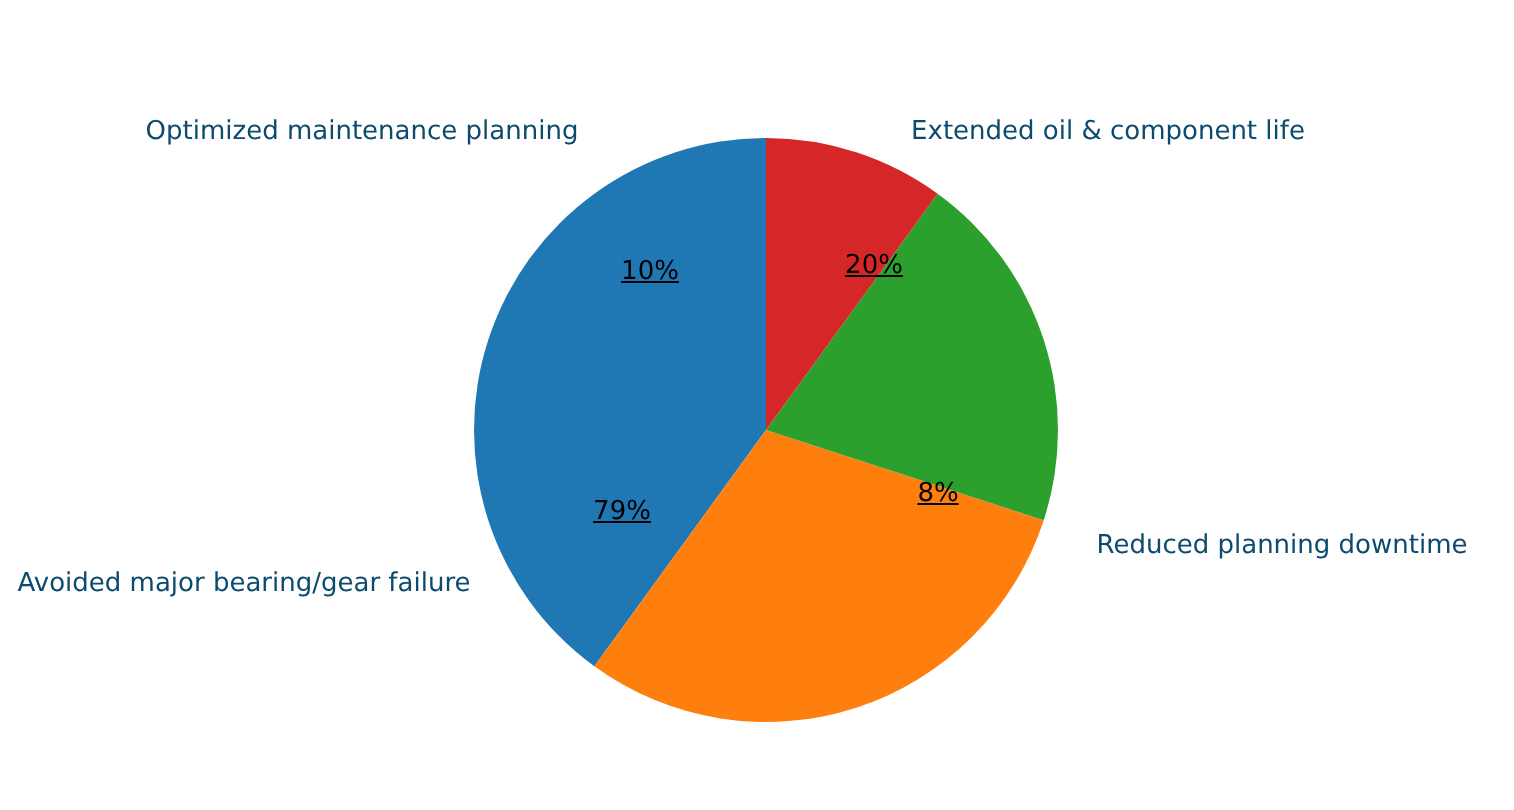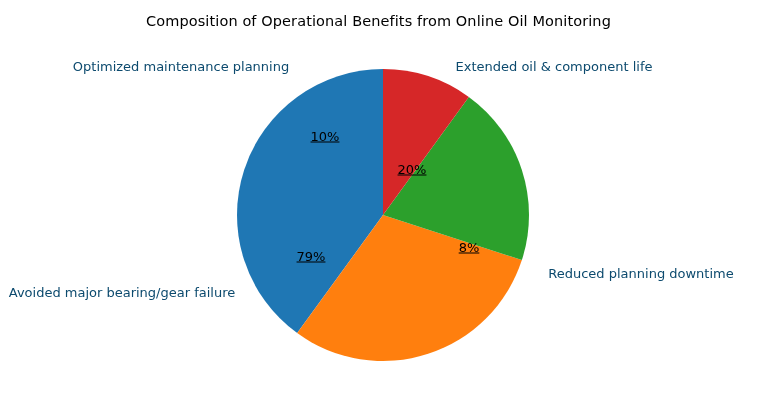--- a/index.html
+++ b/index.html
@@ -53,37 +53,36 @@
     white-space: nowrap;
     transform: translate(-50%, -50%);
     text-decoration: underline;
   }
 </style>
 </head>
 <body>
 
 <div id="figure">
 
-  <div id="chart-title">Composition of Operational Benefits from Online Oil Monitoring</div>
 
   <svg id="pie-svg" viewBox="0 0 757 405">
     <g id="wedges">
         <path d="M 383 215 L 383.000 69.000 A 146 146 0 0 0 297.183 333.116 Z" fill="#1f77b4" stroke="none"></path>
         <path d="M 383 215 L 297.183 333.116 A 146 146 0 0 0 521.854 260.116 Z" fill="#ff7f0e" stroke="none"></path>
         <path d="M 383 215 L 521.854 260.116 A 146 146 0 0 0 468.817 96.884 Z" fill="#2ca02c" stroke="none"></path>
         <path d="M 383 215 L 468.817 96.884 A 146 146 0 0 0 383.000 69.000 Z" fill="#d62728" stroke="none"></path>
       </g>
   </svg>
 
   <div id="slice-labels">
       <div class="slice-label" style="left: 122px; top: 292px; text-align: center;">Avoided major bearing/gear failure</div>
       <div class="slice-label" style="left: 641px; top: 273px;">Reduced planning downtime</div>
       <div class="slice-label" style="left: 554px; top: 66px;">Extended oil &amp; component life</div>
       <div class="slice-label" style="left: 181px; top: 66px;">Optimized maintenance planning</div>
     </div>
   <div id="pct-labels">
       <div class="pct-label" style="left: 311px; top: 256px;">79%</div>
       <div class="pct-label" style="left: 469px; top: 247px;">8%</div>
-      <div class="pct-label" style="left: 412px; top: 133px; margin-top: 36px;">20%</div>
+      <div class="pct-label" style="left: 437px; top: 133px;">20%</div>
       <div class="pct-label" style="left: 325px; top: 136px;">10%</div>
     </div>
 
 </div>
 
 </body></html>

